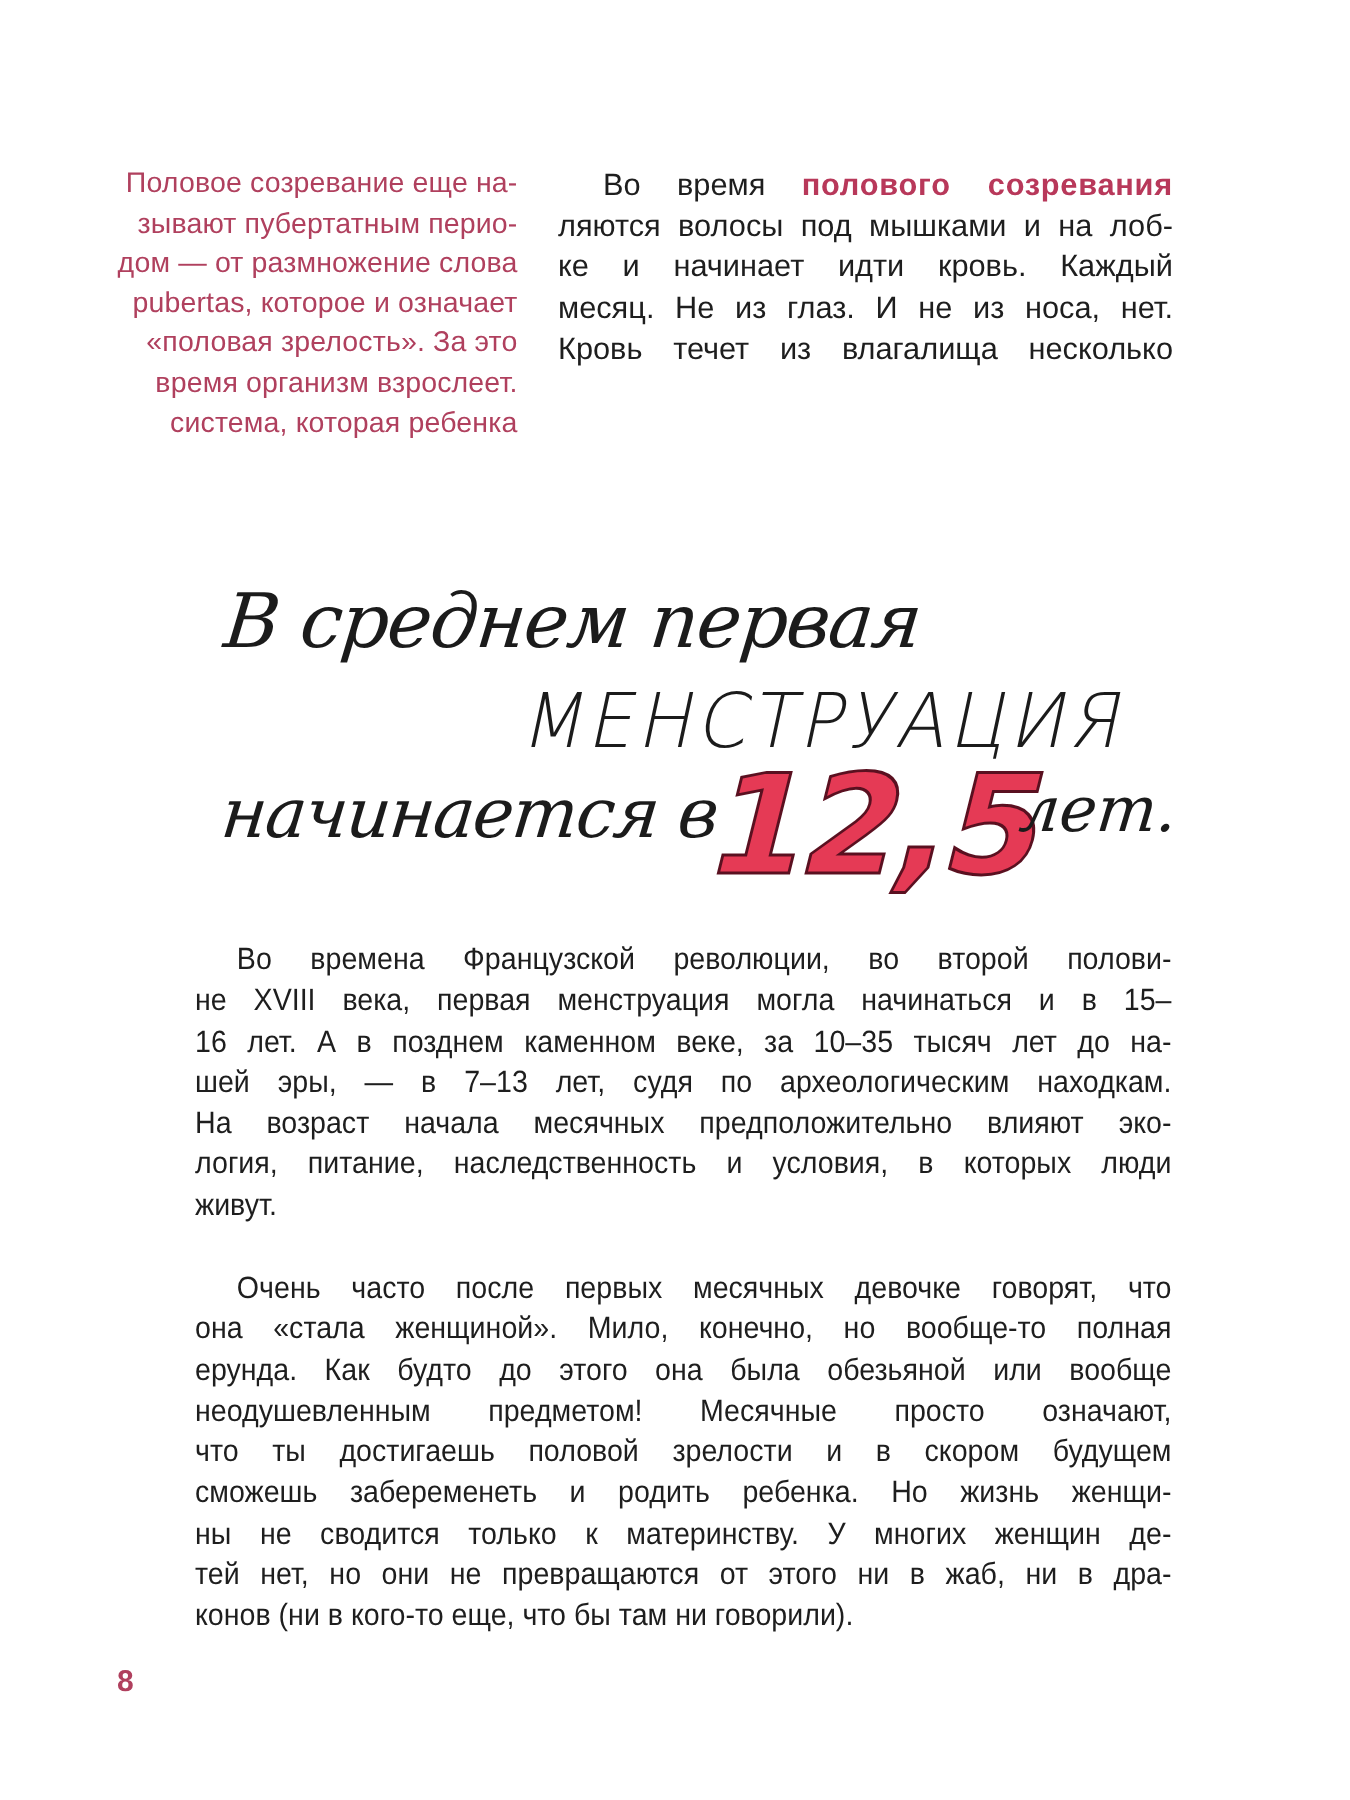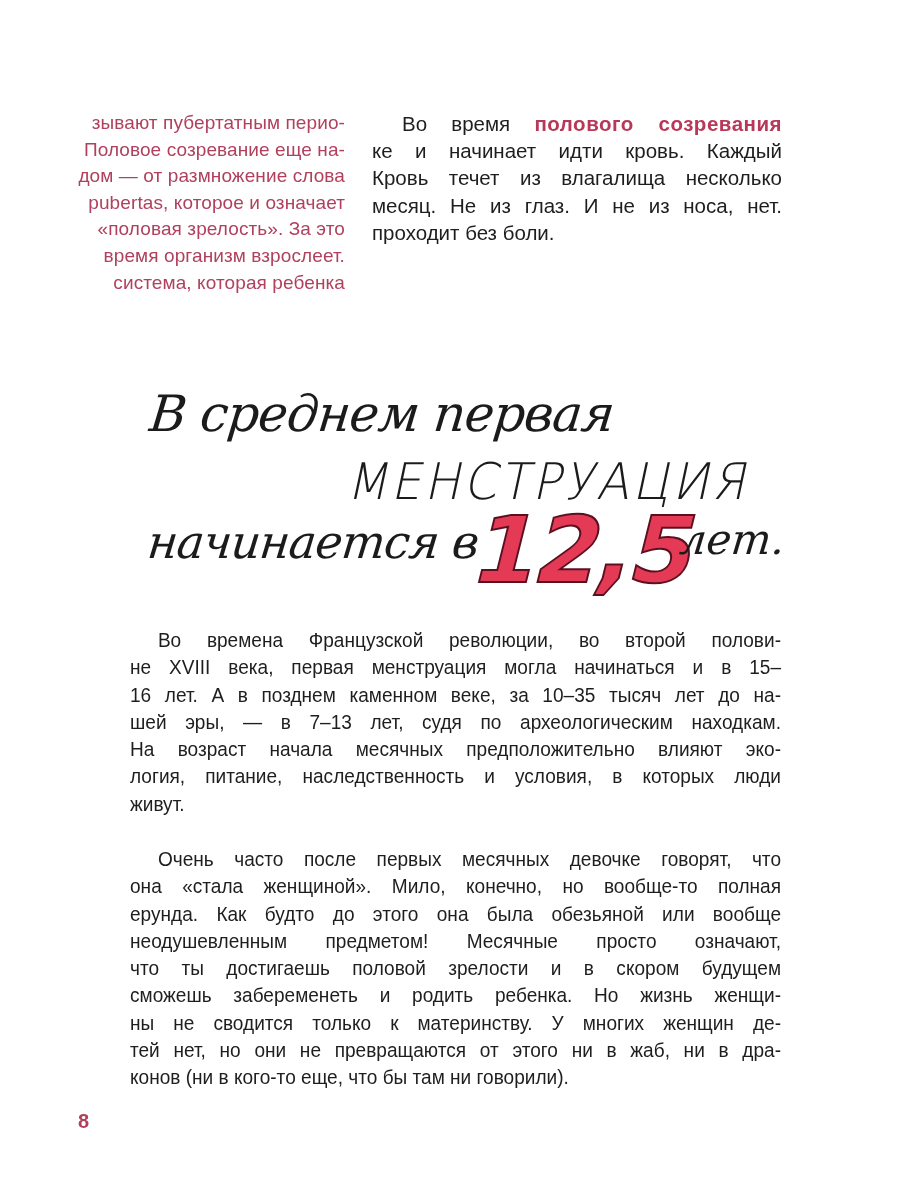--- a/index.html
+++ b/index.html
@@ -87,35 +87,35 @@
       left: 78px; top: 1110px;
       color: #b0405e;
       font-weight: bold;
       font-size: 20px;
     }
   </style>
 </head>
 <body>
 
 <aside class="sidenote">
+  <span>Половое созревание еще на-</span>
   <span>зывают пубертатным перио-</span>
-  <span>Половое созревание еще на-</span>
   <span>дом — от размножение слова</span>
   <span>pubertas, которое и означает</span>
   <span>«половая зрелость». За это</span>
   <span>время организм взрослеет.</span>
   <span>система, которая ребенка</span>
 </aside>
 
 <section class="intro">
   <span class="ln first"><span>Во время</span> <span class="hl">полового созревания</span></span>
+  <span class="ln">ляются волосы под мышками и на лоб-</span>
   <span class="ln">ке и начинает идти кровь. Каждый</span>
+  <span class="ln">месяц. Не из глаз. И не из носа, нет.</span>
   <span class="ln">Кровь течет из влагалища несколько</span>
-  <span class="ln">месяц. Не из глаз. И не из носа, нет.</span>
-  <span class="ln last">проходит без боли.</span>
 </section>
 
 <section class="handwritten">
   <div class="hw hw1">В среднем первая</div>
   <div class="hw hw2">МЕНСТРУАЦИЯ</div>
   <div class="hw hw3">начинается в</div>
   <div class="big-num">12,5</div>
   <div class="hw hw4">лет.</div>
 </section>
 

